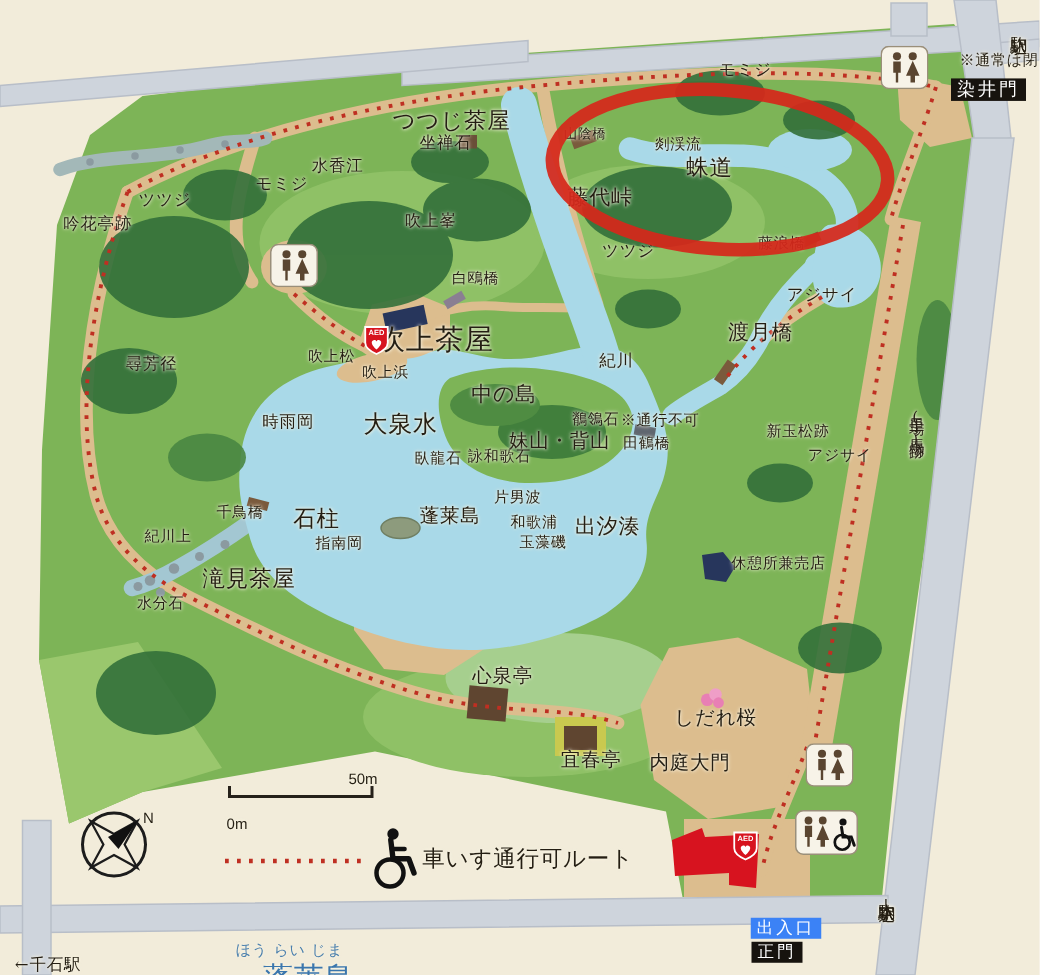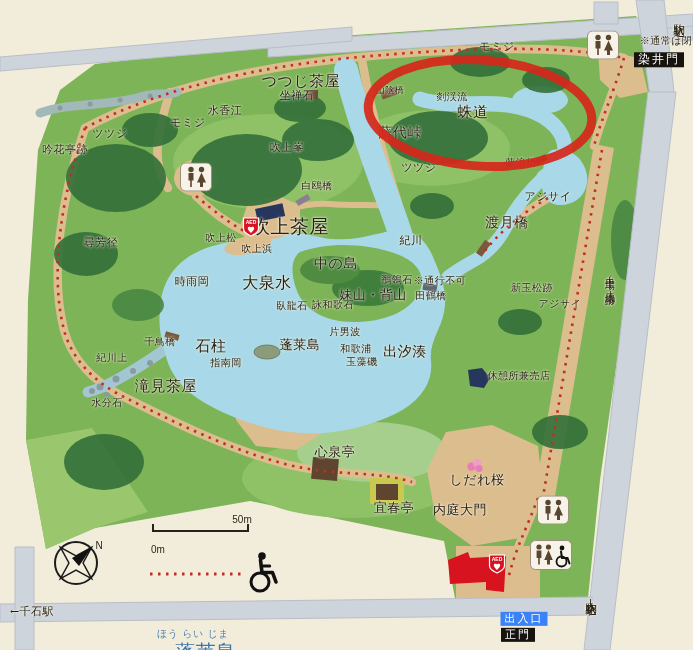--- a/index.html
+++ b/index.html
@@ -220,23 +220,24 @@
       <div class="map-label" style="left: 560px; top: 304px; font-size: 10px;">アジサイ</div>
       <div class="map-label" style="left: 519px; top: 376px; font-size: 10px;">休憩所兼売店</div>
       <div class="map-label vertical" style="left: 610px; top: 285px; font-size: 10px;">千里場(馬場跡)</div>
       <div class="map-label bold" style="left: 335px; top: 452px; font-size: 13px;">心泉亭</div>
       <div class="map-label bold" style="left: 394px; top: 508px; font-size: 13px;">宜春亭</div>
       <div class="map-label bold" style="left: 460px; top: 510px; font-size: 13px;">内庭大門</div>
       <div class="map-label bold" style="left: 477px; top: 480px; font-size: 13px;">しだれ桜</div>
       <div class="map-label bold box-red" style="left: 524px; top: 619px; font-size: 11px;">出入口</div>
       <div class="map-label bold box-black" style="left: 518px; top: 635px; font-size: 11px;">正門</div>
       <div class="map-label bold vertical" style="left: 590px; top: 602px; font-size: 11px;">本駒込駅↓</div>
-      <div class="map-label bold" style="left: 32px; top: 612px; font-size: 11px;">←千石駅</div>
+      <div class="map-label bold" style="left: 32px; top: 644px; font-size: 11px;">←千石駅</div>
       <div class="map-label bold sans" style="left: 158px; top: 550px; font-size: 10px;">0m</div>
       <div class="map-label bold sans" style="left: 242px; top: 520px; font-size: 10px;">50m</div>
+      <div class="map-label" style="left: 352px; top: 573px; font-size: 15px;">車いす通行可ルート</div>
       <div class="map-label bold sans" style="left: 99px; top: 546px; font-size: 10px;">N</div>
       <div class="map-label" style="left: 193px; top: 634px; font-size: 10px; color: rgb(74, 127, 173);">ほう らい じま</div>
       <div class="map-label bold" style="left: 206px; top: 652px; font-size: 20px; color: rgb(58, 118, 173);">蓬莱島</div>
     </div>
   <div id="icon-layer">
       <div class="map-icon" style="left: 603px; top: 45px;"><svg width="32" height="29" viewBox="0 0 32 29">
           <rect x="0.5" y="0.5" width="31" height="28" rx="5" fill="#f7f3e8" stroke="#9a8f7a"></rect>
           <circle cx="11" cy="7" r="2.7" fill="#5a4530"></circle>
           <path d="M8.5 10.5 h5 v7.5 h-1.7 v6.5 h-1.6 v-6.5 H8.5z" fill="#5a4530"></path>
           <circle cx="21.5" cy="7" r="2.7" fill="#5a4530"></circle>

